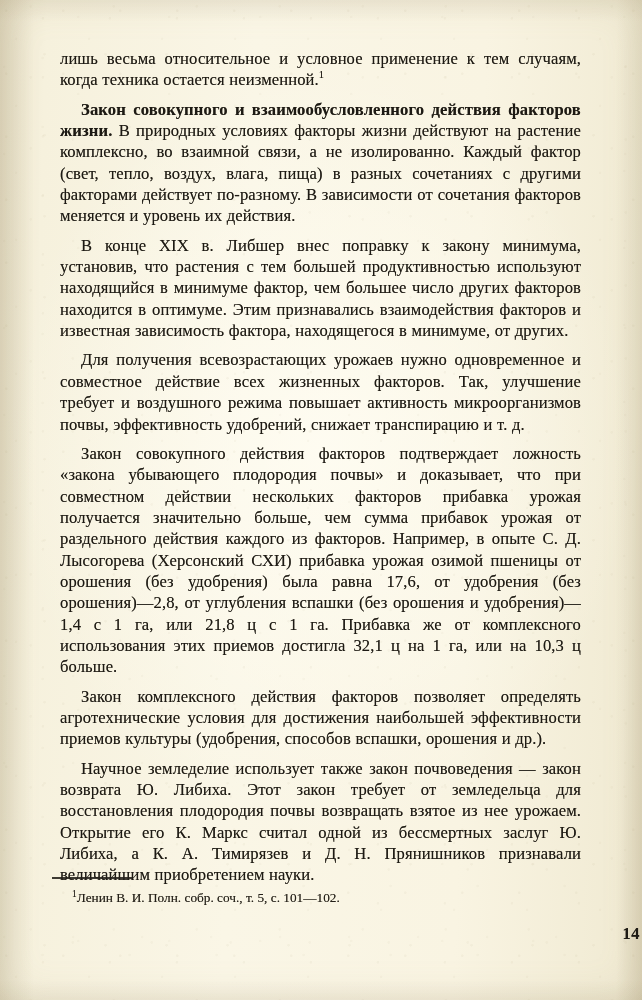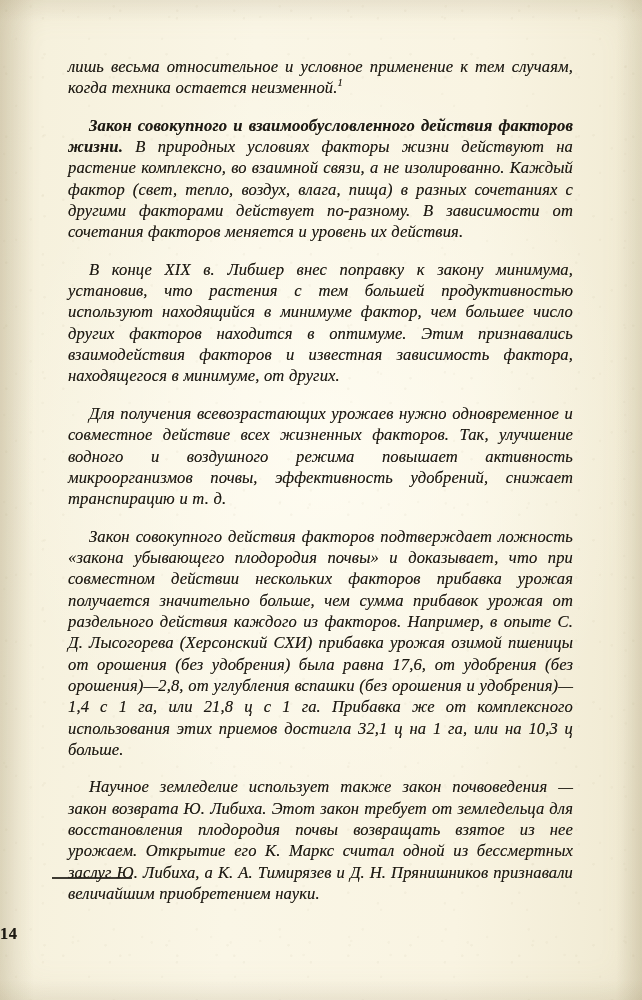--- a/index.html
+++ b/index.html
@@ -56,30 +56,29 @@
   }
 
   
   .textblock {
     position: absolute;
     left: 52px;
     top: 40px;
     width: 537px;
   }
   p.para {
-    margin: 16px;
+    margin: 8px;
     text-align: justify;
     text-justify: inter-word;
     font-size: 16.6px;
     line-height: 21.35px;
     color: #1d1a14;
     letter-spacing: .1px;
     word-spacing: .3px;
     text-shadow: 0 0 .55px rgba(40,33,20,.55);
-    font-style: italic;
   }
   p.para + p.para { text-indent: 21px; }
   p.first { text-indent: 0; }
   .bold-lead { font-weight: bold; letter-spacing: .15px; }
   sup.fn {
     font-size: 10.5px;
     vertical-align: super;
     line-height: 0;
   }
 
@@ -105,21 +104,21 @@
     text-shadow: 0 0 .5px rgba(40,33,20,.5);
   }
   .footnote sup.fn { font-size: 9.5px; }
 
   
   .folio {
     position: absolute;
     left: 0;
     top: 924px;
     width: 640px;
-    text-align: left;
+    text-align: right;
     font-size: 16.4px;
     font-weight: bold;
     color: #1d1a14;
     letter-spacing: .6px;
     text-shadow: 0 0 .55px rgba(40,33,20,.55);
   }
 </style>
 </head>
 <body>
 
@@ -130,28 +129,30 @@
 
   <div class="textblock">
 
     <p class="para first"><span>лишь весьма относительное и условное применение к тем случаям, когда техника остается неизменной.</span><sup class="fn">1</sup></p>
 
     <p class="para"><span class="bold-lead">Закон совокупного и взаимообусловленного действия факторов жизни.</span><span> В природных условиях факторы жизни действуют на растение комплексно, во взаимной связи, а не изолированно. Каждый фактор (свет, тепло, воздух, влага, пища) в разных сочетаниях с другими факторами действует по-разному. В зависимости от сочетания факторов меняется и уровень их действия.</span></p>
 
     <p class="para"><span>В конце XIX в. Либшер внес поправку к закону минимума, установив, что растения с тем большей продуктивностью используют находящийся в минимуме фактор, чем большее число других факторов находится в оптимуме. Этим признавались взаимодействия факторов и известная зависимость фактора, находящегося в минимуме, от других.</span></p>
 
 
-    <p class="para"><span>Для получения всевозрастающих урожаев нужно одновременное и совместное действие всех жизненных факторов. Так, улучшение водного и воздушного режима повышает активность микроорганизмов почвы, эффективность удобрений, снижает транспирацию и т. д.</span></p>
+    <p class="para"><span>Для получения всевозрастающих урожаев нужно одновременное и совместное действие всех жизненных факторов. Так, улучшение требует и воздушного режима повышает активность микроорганизмов почвы, эффективность удобрений, снижает транспирацию и т. д.</span></p>
 
     <p class="para"><span>Закон совокупного действия факторов подтверждает ложность «закона убывающего плодородия почвы» и доказывает, что при совместном действии нескольких факторов прибавка урожая получается значительно больше, чем сумма прибавок урожая от раздельного действия каждого из факторов. Например, в опыте С. Д. Лысогорева (Херсонский СХИ) прибавка урожая озимой пшеницы от орошения (без удобрения) была равна 17,6, от удобрения (без орошения)—2,8, от углубления вспашки (без орошения и удобрения)—1,4 с 1 га, или 21,8 ц с 1 га. Прибавка же от комплексного использования этих приемов достигла 32,1 ц на 1 га, или на 10,3 ц больше.</span></p>
 
+    <p class="para"><span>Закон комплексного действия факторов позволяет определять агротехнические условия для достижения наибольшей эффективности приемов культуры (удобрения, способов вспашки, орошения и др.).</span></p>
 
     <p class="para"><span>Научное земледелие использует также закон почвоведения — закон возврата Ю. Либиха. Этот закон требует от земледельца для восстановления плодородия почвы возвращать взятое из нее урожаем. Открытие его К. Маркс считал одной из бессмертных заслуг Ю. Либиха, а К. А. Тимирязев и Д. Н. Прянишников признавали величайшим приобретением науки.</span></p>
 
 
   </div>
 
   <div class="footnote-rule"></div>
 
+  <div class="footnote"><sup class="fn">1</sup><span>Ленин В. И. Полн. собр. соч., т. 5, с. 101—102.</span></div>
 
   <div class="folio">14</div>
 
 </div>
 
 </body></html>

